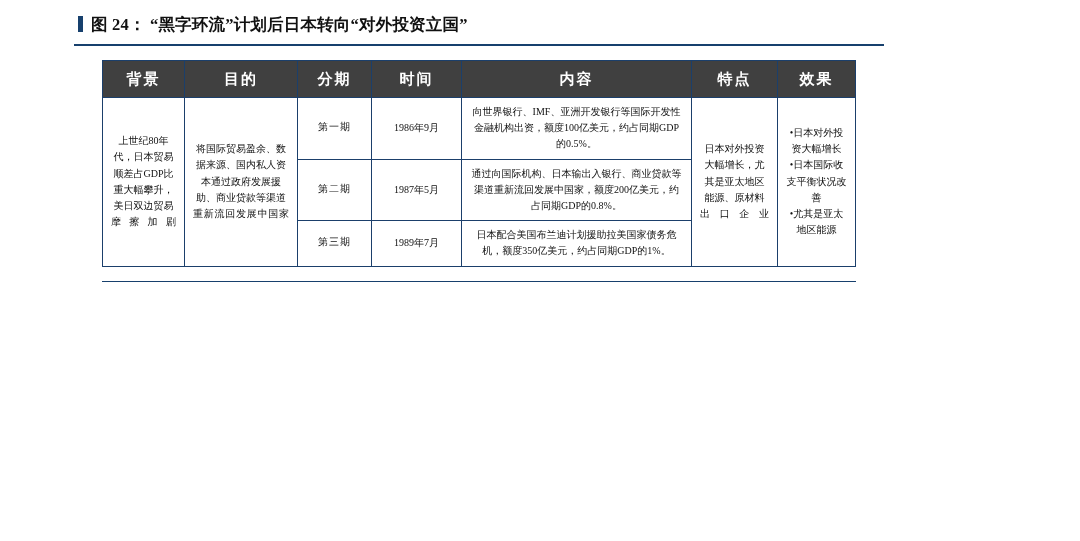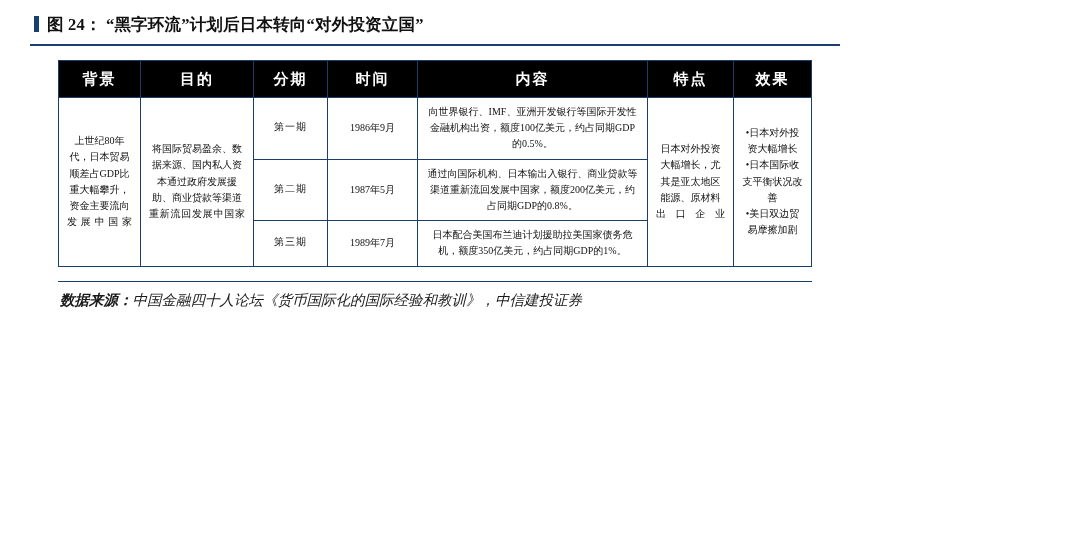--- a/index.html
+++ b/index.html
@@ -13,20 +13,21 @@
     font-family: "Liberation Serif", "DejaVu Serif", serif;
     color: #111111;
     overflow: hidden;
   }
   .page {
     position: relative;
     width: 870px;
     height: 541px;
     box-sizing: border-box;
     padding: 0 30px;
+    margin-left: 44px;
   }
   
   .title-row {
     display: flex;
     align-items: baseline;
     padding: 14px 0 8px 4px;
     font-size: 16.5px;
     font-weight: bold;
     color: #111111;
     letter-spacing: 0.2px;
@@ -55,21 +56,21 @@
     border-collapse: collapse;
     width: 100%;
     table-layout: fixed;
   }
   table.data th, table.data td {
     border: 1px solid #1b3f6b;
     vertical-align: middle;
     text-align: center;
   }
   table.data thead th {
-    background: #000000;
+    background: #404040;
     color: #ffffff;
     font-weight: bold;
     font-size: 15px;
     height: 30px;
     letter-spacing: 2px;
     padding: 3px 6px;
   }
   td.cell {
     font-size: 10px;
     line-height: 1.62;
@@ -147,44 +148,41 @@
           <th>目的</th>
           <th>分期</th>
           <th>时间</th>
           <th>内容</th>
           <th>特点</th>
           <th>效果</th>
         </tr>
       </thead>
       <tbody>
         <tr>
-          <td class="cell just" rowspan="3">上世纪80年代，日本贸易顺差占GDP比重大幅攀升，资金主要流向发展中国家</td>
+          <td class="cell just" rowspan="3">上世纪80年代，日本贸易顺差占GDP比重大幅攀升，美日双边贸易摩擦加剧</td>
           <td class="cell just" rowspan="3">将国际贸易盈余、数据来源、国内私人资本通过政府发展援助、商业贷款等渠道重新流回发展中国家</td>
           <td class="cell phase">第一期</td>
           <td class="cell time">1986年9月</td>
           <td class="cell content">向世界银行、IMF、亚洲开发银行等国际开发性金融机构出资，额度100亿美元，约占同期GDP的0.5%。</td>
           <td class="cell just" rowspan="3">日本对外投资大幅增长，尤其是亚太地区能源、原材料出口企业</td>
           <td class="cell bullets" rowspan="3">
             <div>•日本对外投资大幅增长</div>
             <div>•日本国际收支平衡状况改善</div>
-            <div>•美日双边贸易摩擦加剧</div>
+            <div>•尤其是亚太地区能源</div>
           </td>
         </tr>
         <tr>
           <td class="cell phase">第二期</td>
           <td class="cell time">1987年5月</td>
           <td class="cell content">通过向国际机构、日本输出入银行、商业贷款等渠道重新流回发展中国家，额度200亿美元，约占同期GDP的0.8%。</td>
         </tr>
         <tr>
           <td class="cell phase">第三期</td>
           <td class="cell time">1989年7月</td>
           <td class="cell content">日本配合美国布兰迪计划援助拉美国家债务危机，额度350亿美元，约占同期GDP的1%。</td>
         </tr>
       </tbody>
     </table>
   </div>
 
   <div class="footer-rule"></div>
-  <div class="source">
-    <span class="label">数据来源：</span><span>中国金融四十人论坛《货币国际化的国际经验和教训》，中信建投证券</span>
-  </div>
 
 </div>
 
 </body></html>

